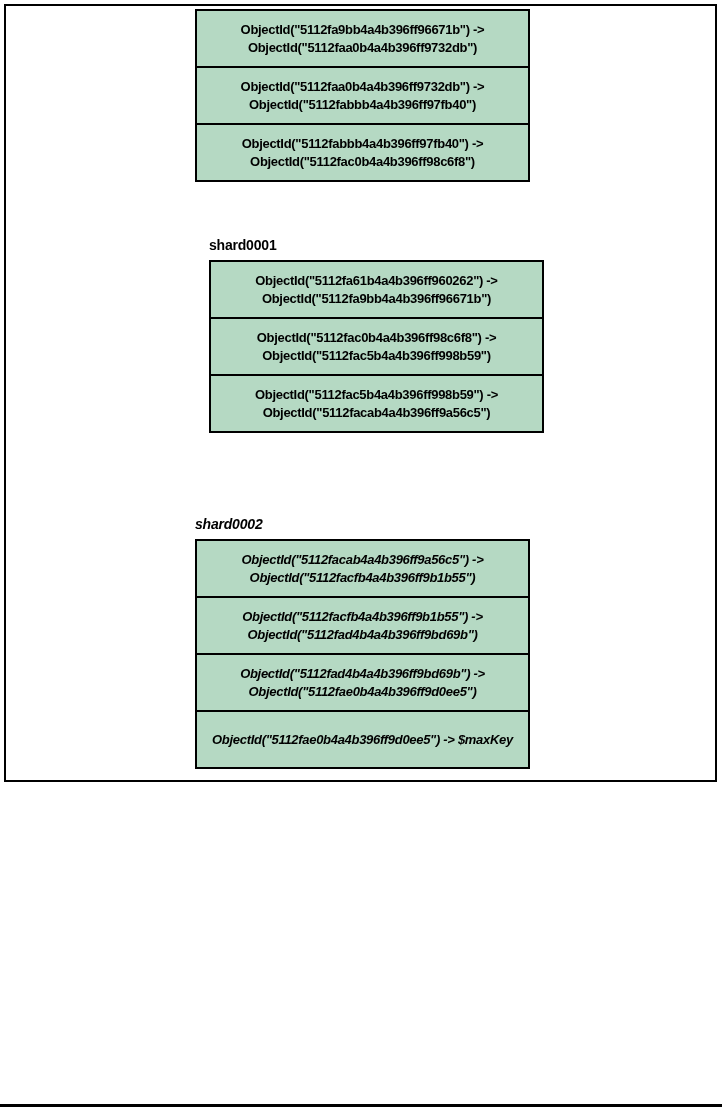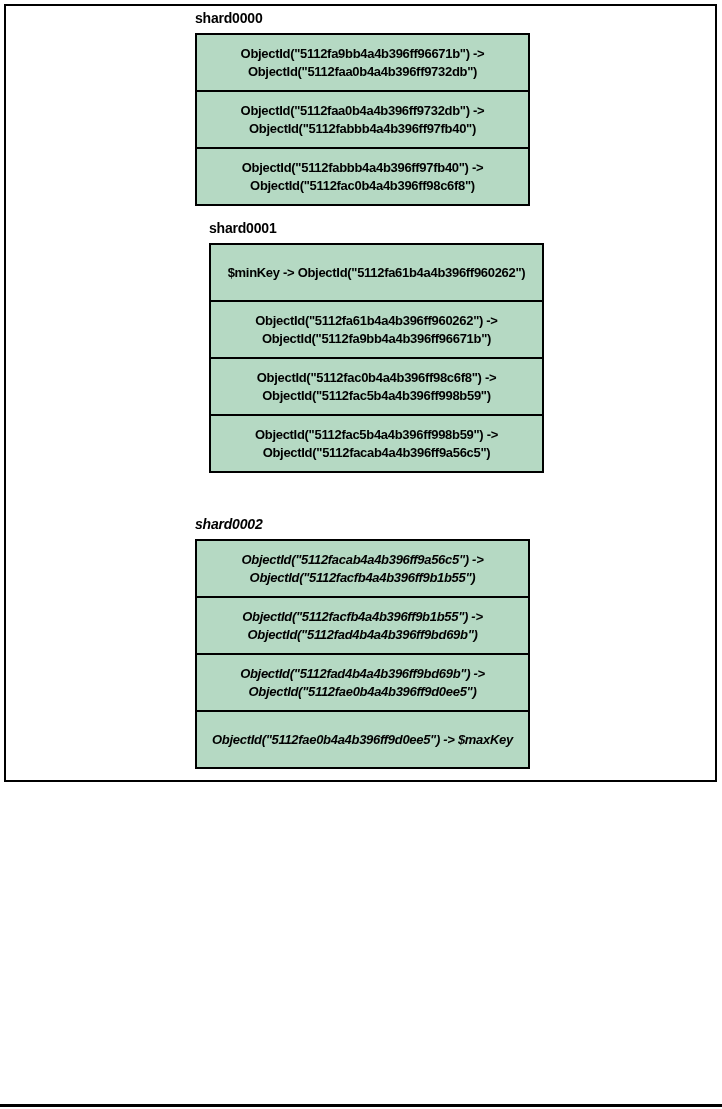--- a/index.html
+++ b/index.html
@@ -58,42 +58,38 @@
     width: 722px; height: 3px;
     background: #000;
   }
 </style>
 </head>
 <body>
 
 <div class="figure-frame">
   <div id="shards-root">
       <div class="shard" style="top: 3px;">
-        <div class="shard-label">shard0000</div>
         <div class="chunk-stack">
           <div class="chunk">
             <div class="chunk-line">ObjectId("5112fa9bb4a4b396ff96671b") -&gt;</div>
             <div class="chunk-line">ObjectId("5112faa0b4a4b396ff9732db")</div>
           </div>
           <div class="chunk">
             <div class="chunk-line">ObjectId("5112faa0b4a4b396ff9732db") -&gt;</div>
             <div class="chunk-line">ObjectId("5112fabbb4a4b396ff97fb40")</div>
           </div>
           <div class="chunk">
             <div class="chunk-line">ObjectId("5112fabbb4a4b396ff97fb40") -&gt;</div>
             <div class="chunk-line">ObjectId("5112fac0b4a4b396ff98c6f8")</div>
           </div>
         </div>
       </div>
-      <div class="shard" style="top: 213px; padding-left: 14px;">
+      <div class="shard" style="top: 230px; padding-left: 14px;">
         <div class="shard-label">shard0001</div>
         <div class="chunk-stack">
-          <div class="chunk">
-            <div class="chunk-line">$minKey -&gt; ObjectId("5112fa61b4a4b396ff960262")</div>
-          </div>
           <div class="chunk">
             <div class="chunk-line">ObjectId("5112fa61b4a4b396ff960262") -&gt;</div>
             <div class="chunk-line">ObjectId("5112fa9bb4a4b396ff96671b")</div>
           </div>
           <div class="chunk">
             <div class="chunk-line">ObjectId("5112fac0b4a4b396ff98c6f8") -&gt;</div>
             <div class="chunk-line">ObjectId("5112fac5b4a4b396ff998b59")</div>
           </div>
           <div class="chunk">
             <div class="chunk-line">ObjectId("5112fac5b4a4b396ff998b59") -&gt;</div>

